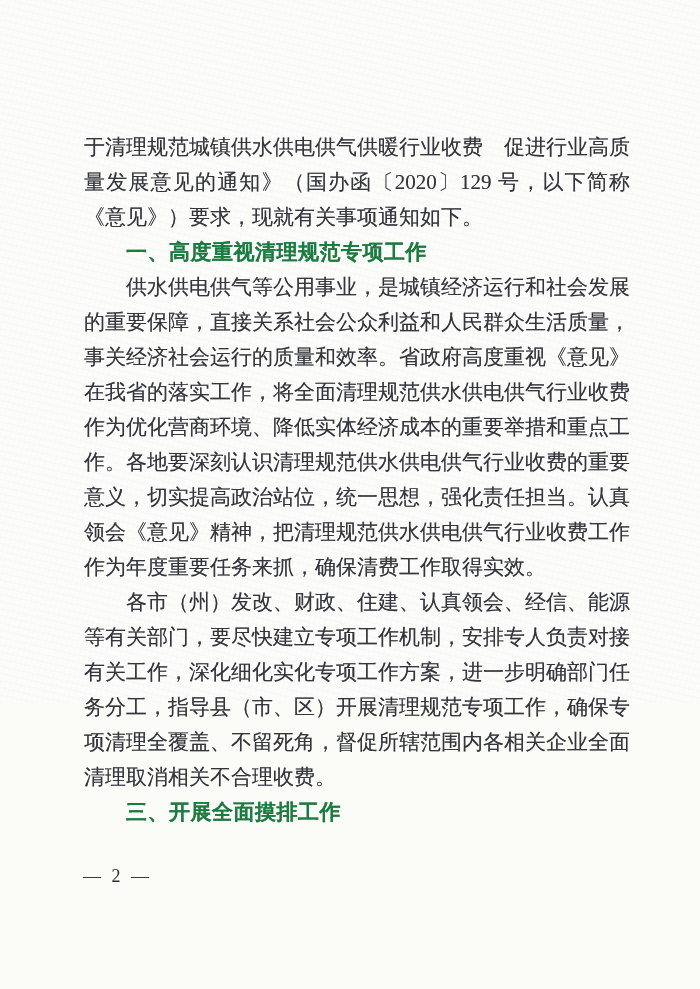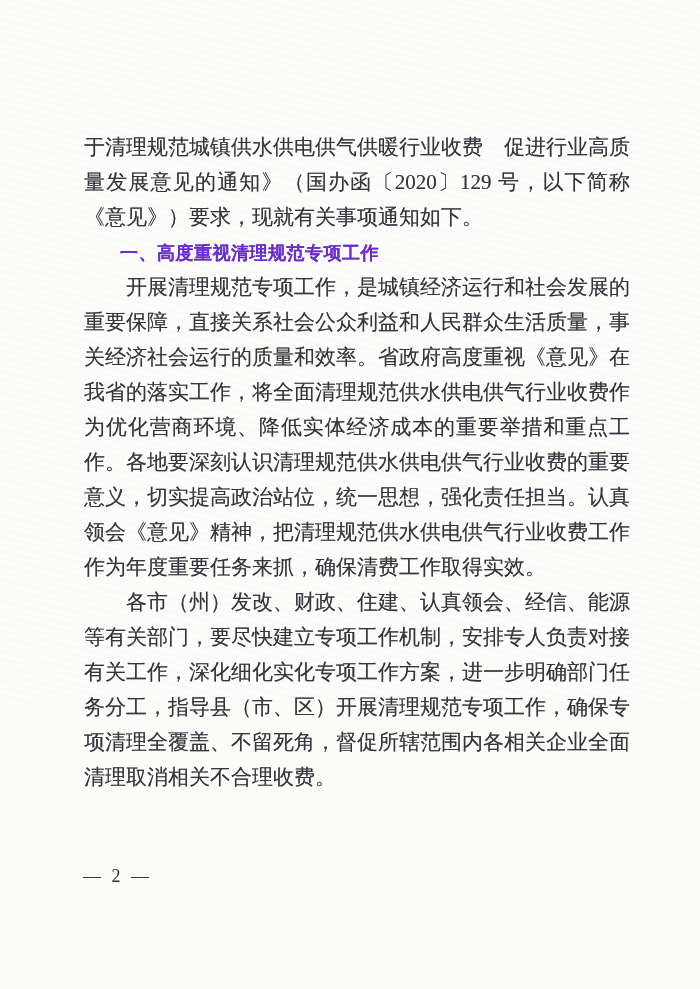--- a/index.html
+++ b/index.html
@@ -45,23 +45,23 @@
     text-shadow: 0 0 0.5px rgba(60,60,70,0.55);
   }
   .para.indent {
     text-indent: 2em;
   }
   .heading {
     margin: 0;
     text-indent: 2em;
     font-family: "DejaVu Sans", "Liberation Sans", sans-serif;
     font-weight: 700;
-    font-size: 18px;
+    font-size: 21px;
     line-height: 35px;
-    color: #6d28d9;
+    color: #15803d;
     text-align: left;
     letter-spacing: 0.5px;
     text-shadow: 0 0 0.5px rgba(30,30,35,0.6);
   }
   .footer {
     position: absolute;
     left: 83px;
     top: 866px;
     font-family: "Liberation Serif", "DejaVu Serif", serif;
     font-size: 18px;
@@ -69,18 +69,19 @@
     color: #2e2f33;
   }
 </style>
 </head>
 <body>
 
 <div class="page">
   <div class="content">
     <p class="para">于清理规范城镇供水供电供气供暖行业收费　促进行业高质量发展意见的通知》（国办函〔2020〕129 号，以下简称《意见》）要求，现就有关事项通知如下。</p>
     <h2 class="heading">一、高度重视清理规范专项工作</h2>
-    <p class="para indent">开展清理规范专项工作，是城镇经济运行和社会发展的重要保障，直接关系社会公众利益和人民群众生活质量，事关经济社会运行的质量和效率。省政府高度重视《意见》在我省的落实工作，将全面清理规范供水供电供气行业收费作为优化营商环境、降低实体经济成本的重要举措和重点工作。各地要深刻认识清理规范供水供电供气行业收费的重要意义，切实提高政治站位，统一思想，强化责任担当。认真领会《意见》精神，把清理规范供水供电供气行业收费工作作为年度重要任务来抓，确保清费工作取得实效。</p>
+    <p class="para indent">供水供电供气等公用事业，是城镇经济运行和社会发展的重要保障，直接关系社会公众利益和人民群众生活质量，事关经济社会运行的质量和效率。省政府高度重视《意见》在我省的落实工作，将全面清理规范供水供电供气行业收费作为优化营商环境、降低实体经济成本的重要举措和重点工作。各地要深刻认识清理规范供水供电供气行业收费的重要意义，切实提高政治站位，统一思想，强化责任担当。认真领会《意见》精神，把清理规范供水供电供气行业收费工作作为年度重要任务来抓，确保清费工作取得实效。</p>
     <p class="para indent">各市（州）发改、财政、住建、认真领会、经信、能源等有关部门，要尽快建立专项工作机制，安排专人负责对接有关工作，深化细化实化专项工作方案，进一步明确部门任务分工，指导县（市、区）开展清理规范专项工作，确保专项清理全覆盖、不留死角，督促所辖范围内各相关企业全面清理取消相关不合理收费。</p>
+    <h2 class="heading">三、开展全面摸排工作</h2>
   </div>
 
   <div class="footer">— 2 —</div>
 </div>
 
 </body></html>

